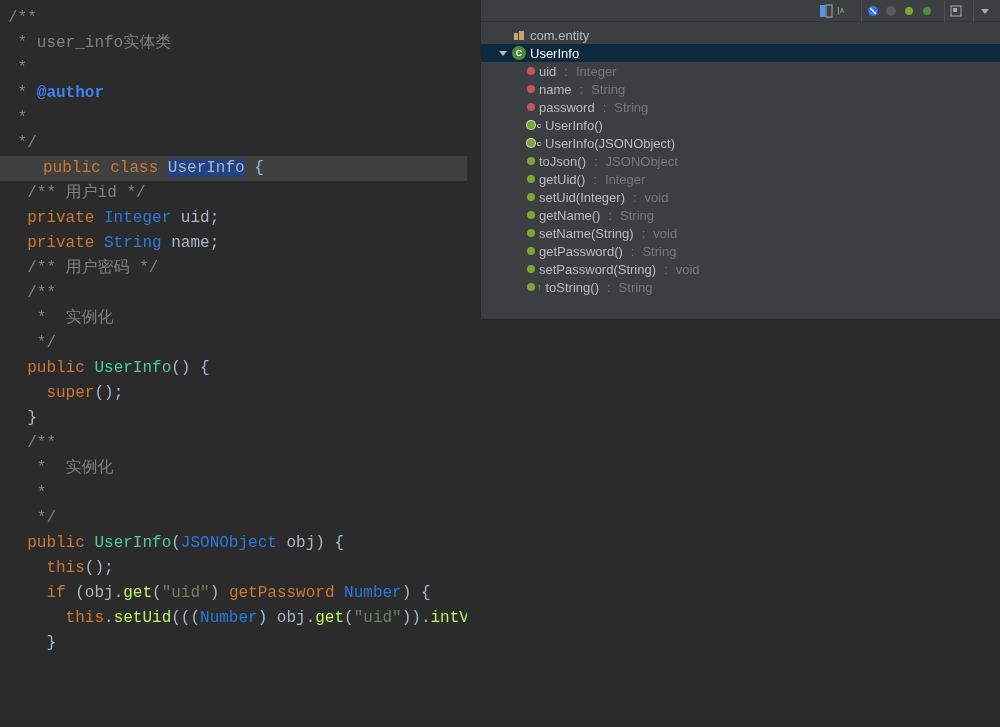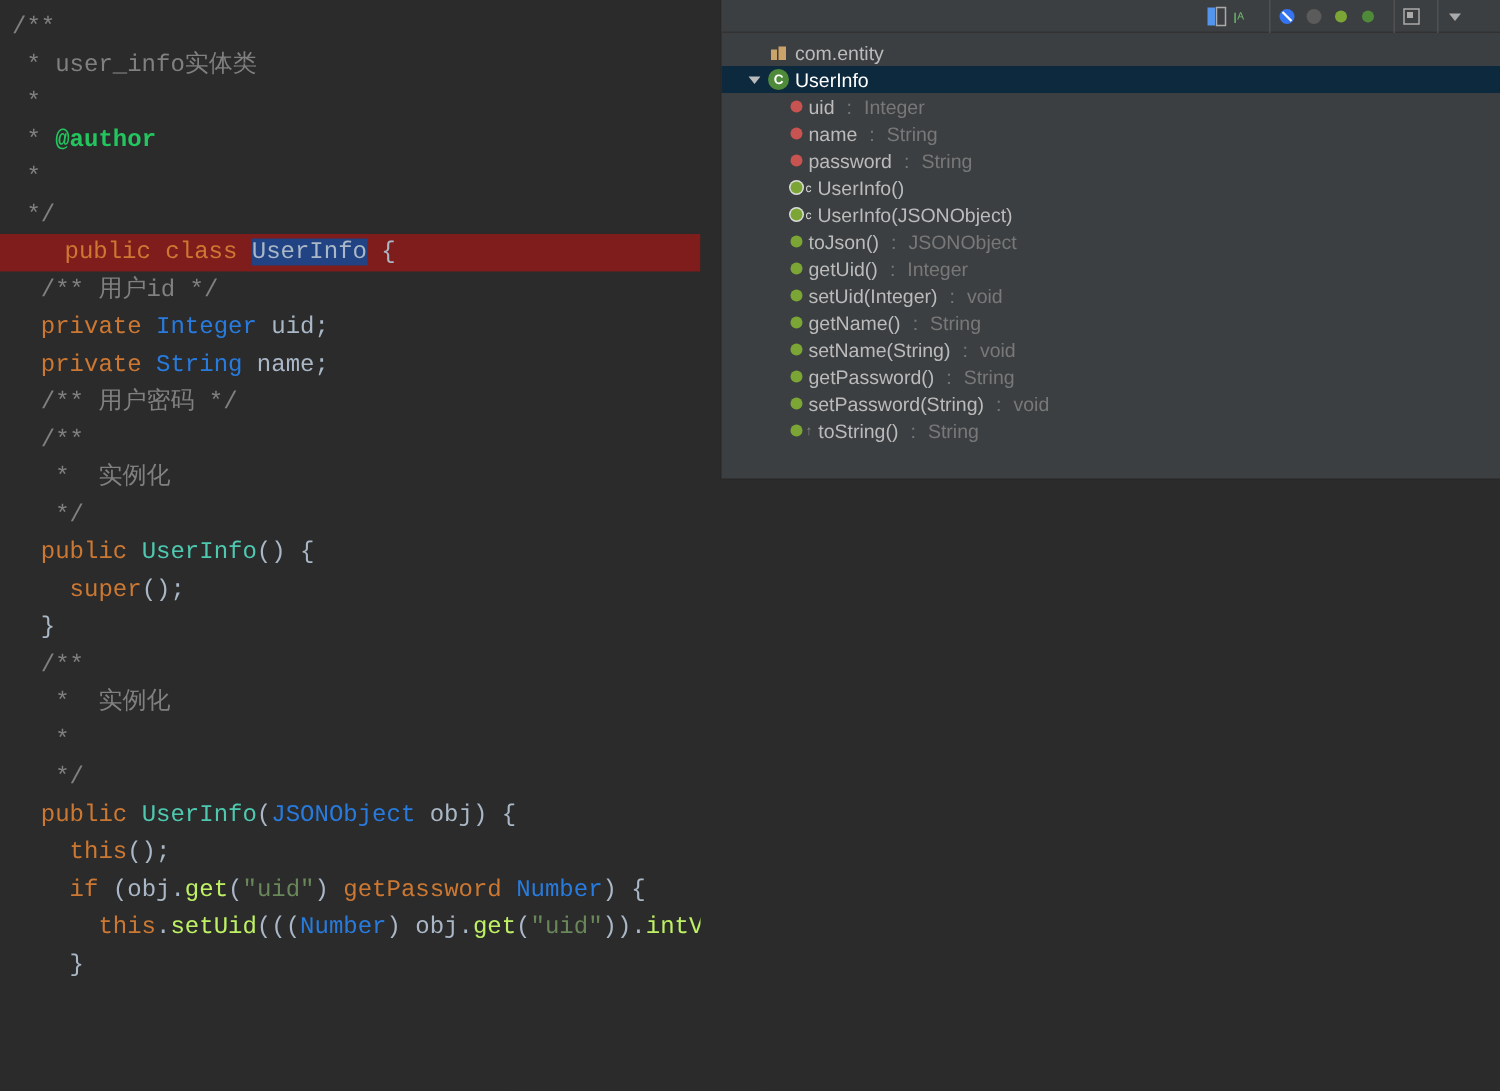--- a/index.html
+++ b/index.html
@@ -20,29 +20,29 @@
     width:467px; height:727px;
     background:#2b2b2b;
     padding:6px 0 0 0;
     overflow:hidden;
     line-height:25px;
   }
   .editor .line {
     white-space:pre;
     padding:0 8px;
   }
-  .editor .caret-line { background:#7f1d1d;padding-left:43px; } 
+  .editor .caret-line { background:#404040;padding-left:43px; } 
   .tok-gray    { color:#808080; }
   .tok-kw      { color:#cc7832; }
   .tok-type    { color:#287bde; } 
   .tok-ident   { color:#a9b7c6; } 
   .tok-method  { color:#bef264; } 
   .tok-classnm { color:#4ec9b0; } 
   .tok-str     { color:#6a8759; }
-  .tok-tag     { color:#22c55e; font-weight:bold;}
+  .tok-tag     { color:#3b82f6; font-weight:bold;}
   .sel         { background:#214283; color:#a9b7c6;}
 
   
   .structure {
     position:absolute;
     right:0; top:0;
     width:520px;
     height:320px;
     background:#3c3f41;
     border-left:1px solid #282828;
@@ -51,21 +51,21 @@
     font-size:13px;
     color:#bbbbbb;
   }
   .structure .toolbar {
     height:22px;
     background:#3c3f41;
     border-bottom:1px solid #323232;
     display:flex;
     justify-content:flex-end;
     align-items:center;
-    padding-right:19px;
+    padding-right:4px;
     gap:6px;
   }
   .toolbar .grp { display:flex; align-items:center; gap:4px; padding:0 4px; border-left:1px solid #515151; height:22px;}
   .toolbar .grp:first-child{border-left:none;}
   .toolbar .ico {
     width:14px; height:14px;
     display:inline-flex; align-items:center; justify-content:center;
     cursor:pointer;
     color:#aaa;
   }

